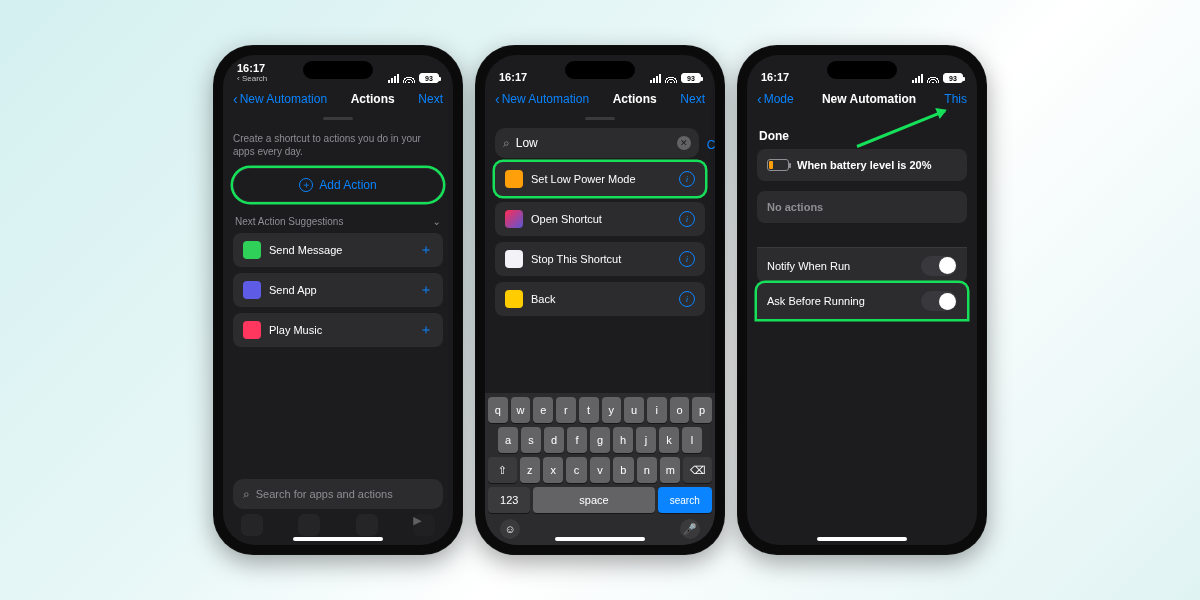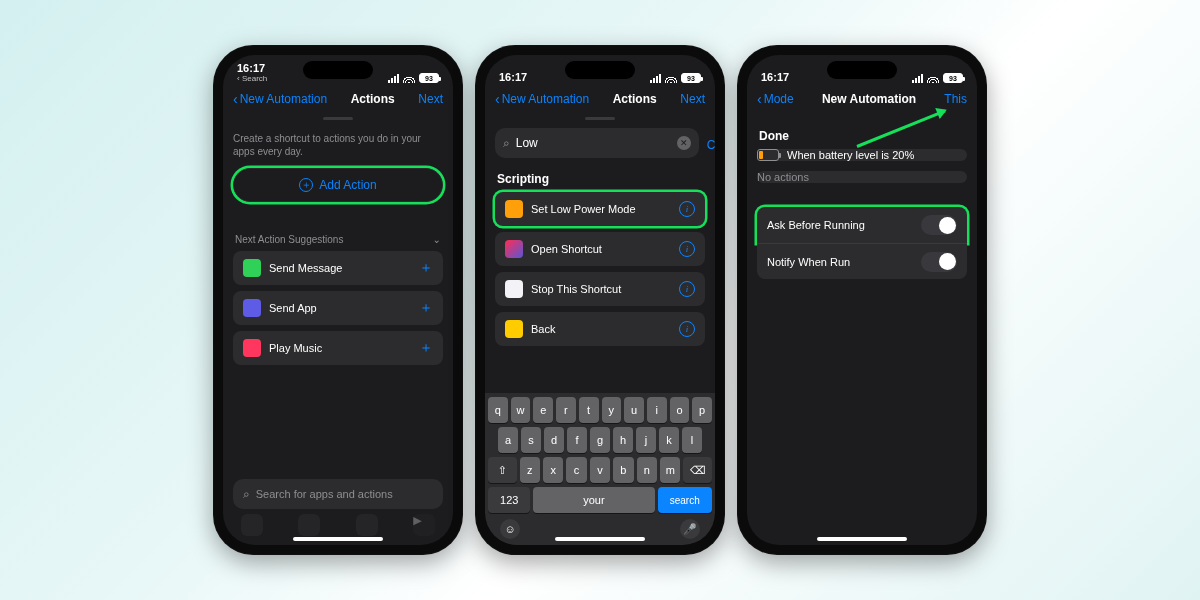--- a/index.html
+++ b/index.html
@@ -63,21 +63,21 @@
   .content { padding: 6px 10px; position:relative; }
   .hint { color:#8e8e93; font-size:10px; line-height:1.3; margin:4px 0 10px; }
   .add-action {
     background:#1c1c1e; border:1px solid #2c2c2e; color:#0a84ff;
     border-radius:22px; height:34px; display:flex; align-items:center; justify-content:center;
     gap:6px; font-weight:500; font-size:12px;
   }
   .hl-green { box-shadow: 0 0 0 2.5px #16e05a; border-radius:22px; }
   .hl-green-row { box-shadow: 0 0 0 2.5px #16e05a; border-radius:10px; }
 
-  .section-label { color:#8e8e93; font-size:10px; margin:32px 2px 6px; display:flex; justify-content:space-between; align-items:center;}
+  .section-label { color:#8e8e93; font-size:10px; margin:14px 2px 6px; display:flex; justify-content:space-between; align-items:center;}
   .section-title { color:#fff; font-size:12px; font-weight:600; margin:10px 2px 6px; }
   .row {
     background:#2c2c2e; border-radius:8px; height:34px;
     display:flex; align-items:center; padding:0 10px; gap:8px; margin-bottom:6px;
     font-size:11px;
   }
   .row .app { width:18px; height:18px; border-radius:4px; flex:0 0 18px; }
   .row .label { flex:1; }
   .row .plus { color:#0a84ff; font-size:14px; }
   .row .info { width:16px; height:16px; border:1.2px solid #0a84ff; border-radius:50%; display:flex; align-items:center; justify-content:center; color:#0a84ff; font-size:9px; font-style:italic; font-family:Georgia,serif;}
@@ -109,22 +109,22 @@
   .krow.r2 { padding:0 10px; }
   .key.dark { background:#3a3a3c; }
   .key.wide { flex:1.4; }
   .key.space { flex:4; }
   .key.search { background:#0a84ff; flex:1.8; font-size:10px; }
   .kbot { display:flex; justify-content:space-between; padding:2px 12px 0; }
   .kbot span { width:20px; height:20px; background:#3a3a3c; border-radius:50%; display:flex; align-items:center; justify-content:center; font-size:11px; }
 
   
   .cell {
-    background:#2c2c2e; border-radius:8px; font-size:11px;
-    display:flex; align-items:center; gap:8px; margin-bottom:10px;
+    background:#2c2c2e; border-radius:8px; padding:10px; font-size:11px;
+    display:flex; align-items:center; gap:8px; margin-bottom:10px;font-weight:bold;
   }
   .batt-icon { width:22px; height:12px; border:1px solid #8e8e93; border-radius:3px; position:relative; }
   .batt-icon::before { content:""; position:absolute; left:1px; top:1px; bottom:1px; width:20%; background:#ff9f0a; border-radius:1px;}
   .batt-icon::after { content:""; position:absolute; right:-3px; top:3px; width:2px; height:5px; background:#8e8e93; border-radius:0 1px 1px 0;}
   .toggle-row { background:#2c2c2e; height:36px; display:flex; align-items:center; padding:0 10px; justify-content:space-between; font-size:11px;}
   .toggle-row.first { border-radius:8px 8px 0 0; }
   .toggle-row.last { border-radius:0 0 8px 8px; border-top:1px solid #3a3a3c;}
   .switch { width:36px; height:20px; background:#39393d; border-radius:12px; position:relative; }
   .switch .knob { width:17px; height:17px; background:#fff; border-radius:50%; position:absolute; top:1.5px; left:1.5px; }
   .switch.on-right .knob { left:auto; right:1.5px; }
@@ -244,21 +244,20 @@
       <div class="handle"></div>
       <div class="content">
         <div class="search-wrap">
           <div class="search-top" style="flex:1">
             <span class="mag">⌕</span>
             <input value="Low" style="">
             <span class="clear-btn">✕</span>
           </div>
           <span class="cancel">Cancel</span>
         </div>
-        <div class="section-title">Scripting</div>
         <div id="p2rows">
             <div class="row hl-green-row">
               <span class="app app-orange"></span>
               <span class="label">Set Low Power Mode</span>
               <span class="info">i</span>
             </div>
             <div class="row">
               <span class="app app-shortcut"></span>
               <span class="label">Open Shortcut</span>
               <span class="info">i</span>
@@ -299,21 +298,21 @@
             <div class="key">k</div>
             <div class="key">l</div>
           </div>
         <div class="krow">
           <div class="key dark wide">⇧</div>
           <div id="kr3" style="display:contents"><div class="key">z</div><div class="key">x</div><div class="key">c</div><div class="key">v</div><div class="key">b</div><div class="key">n</div><div class="key">m</div></div>
           <div class="key dark wide">⌫</div>
         </div>
         <div class="krow">
           <div class="key dark wide">123</div>
-          <div class="key space">your</div>
+          <div class="key space">space</div>
           <div class="key search">search</div>
         </div>
         <div class="kbot">
           <span>☺</span>
           <span>🎤</span>
         </div>
       </div>
       <div class="homebar"></div>
     </div>
   </div>
@@ -348,32 +347,32 @@
         <div class="section-title">Done</div>
         <div class="cell">
           <span class="batt-icon"></span>
           <span>When battery level is 20%</span>
         </div>
         <div class="cell" style="color:#8e8e93">
           <span>No actions</span>
         </div>
         <div style="height:14px"></div>
         <div id="p3toggles">
+            <div class="toggle-row last">
+              <span>Notify When Run</span>
+              <span class="switch on-right ">
+                <span class="knob"></span>
+              </span>
+            </div>
             <div class="toggle-row first hl-green-row">
               <span>Ask Before Running</span>
               <span class="switch on-right ">
                 <span class="knob"></span>
               </span>
             </div>
-            <div class="toggle-row last">
-              <span>Notify When Run</span>
-              <span class="switch on-right ">
-                <span class="knob"></span>
-              </span>
-            </div>
           </div>
       </div>
       <div class="arrow" style="left:110px; top:90px; transform:rotate(-22deg); width:95px;"></div>
       <div class="homebar"></div>
     </div>
   </div>
 
 </div>
 
 </body></html>

